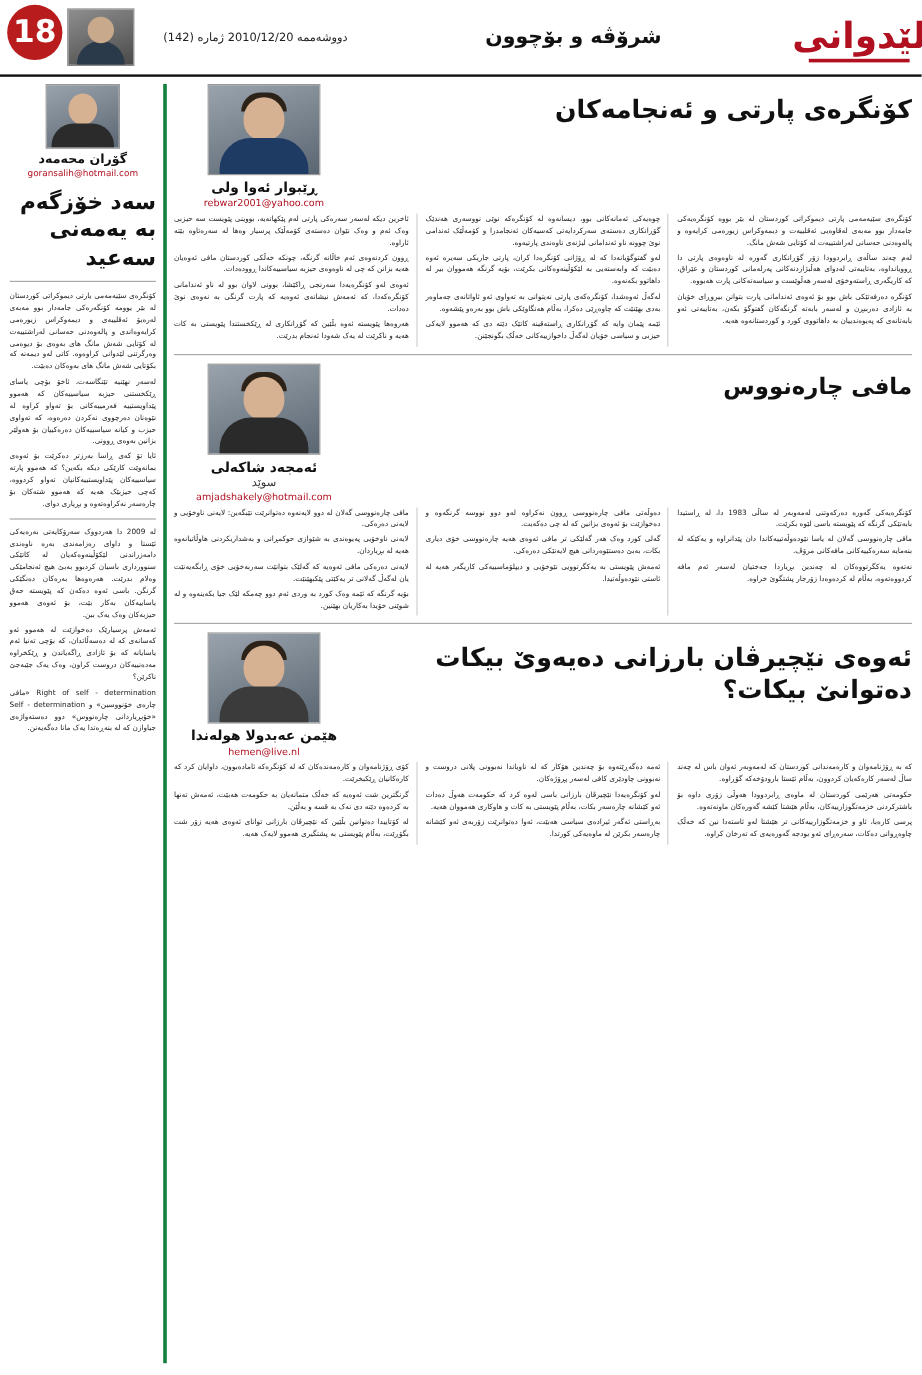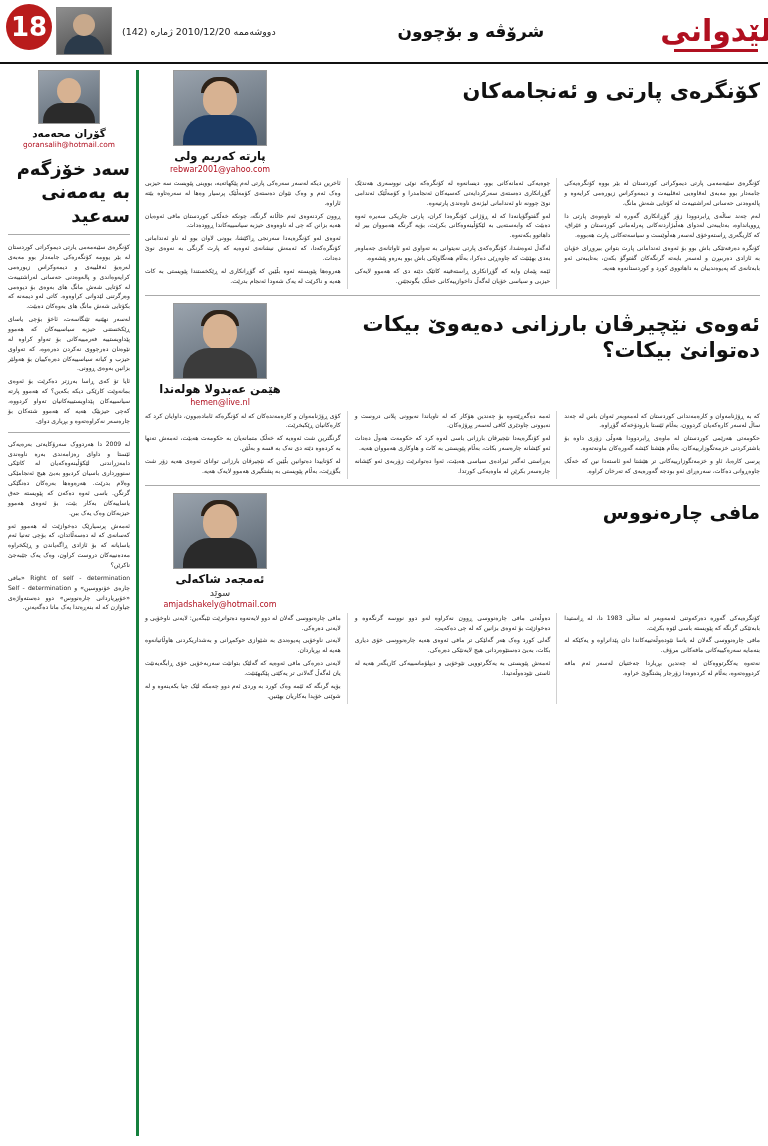--- a/index.html
+++ b/index.html
@@ -63,21 +63,21 @@
     text-align: center;
     font-size: 17px;
     font-weight: bold;
     color: #111;
     letter-spacing: 0.5px;
   }
   .masthead-date {
     font-size: 9.5px;
     color: #222;
     white-space: nowrap;
-    padding-left: 10px;
+    padding-left: 24px;
     direction: rtl;
   }
   .page-badge {
     position: absolute;
     top: 4px;
     left: 6px;
     width: 46px;
     height: 46px;
     border-radius: 50%;
     background: #b91c1c;
@@ -329,73 +329,41 @@
 
       <div class="article">
         <div class="art-head">
           <div class="headline">کۆنگرەی پارتی و ئەنجامەکان</div>
           <div class="author-box">
             <div class="author-photo blue">
               <span class="hair"></span>
               <span class="face"></span>
               <span class="body"></span>
             </div>
-            <div class="author-name">پارتە کەریم ولی</div>
+            <div class="author-name">ڕێبوار ئەوا ولی</div>
             <div class="author-mail">rebwar2001@yahoo.com</div>
           </div>
         </div>
         <div class="cols">
           <div class="col">
             <p>کۆنگرەی سێیەمەمی پارتی دیموکراتی کوردستان لە بێر بووە کۆنگرەیەکی جامەدار بوو مەبەی لەقاوەیی ئەقلییەت و دیمەوکراس زیورەمی کرایەوە و پالەوەدنی حەسانی لەراشتییەت لە کۆتایی شەش مانگ.</p>
             <p>لەم چەند ساڵەی ڕابردوودا زۆر گۆڕانکاری گەورە لە ناوەوەی پارتی دا ڕوویانداوە، بەتایبەتی لەدوای هەڵبژاردنەکانی پەرلەمانی کوردستان و عێراق، کە کاریگەری ڕاستەوخۆی لەسەر هەڵوێست و سیاسەتەکانی پارت هەبووە.</p>
             <p>کۆنگرە دەرفەتێکی باش بوو بۆ ئەوەی ئەندامانی پارت بتوانن بیروڕای خۆیان بە ئازادی دەرببڕن و لەسەر بابەتە گرنگەکان گفتوگۆ بکەن، بەتایبەتی ئەو بابەتانەی کە پەیوەندییان بە داهاتووی کورد و کوردستانەوە هەیە.</p>
           </div>
           <div class="col">
             <p>چوەیەکی ئەمانەکانی بوو، دیسانەوە لە کۆنگرەکە نوێی نووسەری هەندێک گۆڕانکاری دەستەی سەرکردایەتی کەسیەکان ئەنجامدرا و کۆمەڵێک ئەندامی نوێ چوونە ناو ئەندامانی لیژنەی ناوەندی پارتیەوە.</p>
             <p>لەو گفتوگۆیانەدا کە لە ڕۆژانی کۆنگرەدا کران، پارتی جاریکی سەیرە ئەوە دەبێت کە وابەستەیی بە لێکۆڵینەوەکانی بکرێت، بۆیە گرنگە هەمووان بیر لە داهاتوو بکەنەوە.</p>
             <p>لەگەڵ ئەوەشدا، کۆنگرەکەی پارتی نەیتوانی بە تەواوی ئەو ئاواتانەی جەماوەر بەدی بهێنێت کە چاوەڕێی دەکرا، بەڵام هەنگاوێکی باش بوو بەرەو پێشەوە.</p>
             <p>ئێمە پێمان وایە کە گۆڕانکاری ڕاستەقینە کاتێک دێتە دی کە هەموو لایەکی حیزبی و سیاسی خۆیان لەگەڵ داخوازییەکانی خەڵک بگونجێنن.</p>
           </div>
           <div class="col">
             <p>ئاخرین دیکە لەسەر سەرەکی پارتی لەم پێکهاتەیە، بووینی پێویست سە حیزبی وەک ئەم و وەک نێوان دەستەی کۆمەڵێک پرسیار وەها لە سەرەتاوە بێتە ئاراوە.</p>
             <p>ڕوون کردنەوەی ئەم خاڵانە گرنگە، چونکە خەڵکی کوردستان مافی ئەوەیان هەیە بزانن کە چی لە ناوەوەی حیزبە سیاسییەکاندا ڕوودەدات.</p>
             <p>ئەوەی لەو کۆنگرەیەدا سەرنجی ڕاکێشا، بوونی لاوان بوو لە ناو ئەندامانی کۆنگرەکەدا، کە ئەمەش نیشانەی ئەوەیە کە پارت گرنگی بە نەوەی نوێ دەدات.</p>
             <p>هەروەها پێویستە ئەوە بڵێین کە گۆڕانکاری لە ڕێکخستندا پێویستی بە کات هەیە و ناکرێت لە یەک شەودا ئەنجام بدرێت.</p>
-          </div>
-        </div>
-      </div>
-
-      <div class="article">
-        <div class="art-head">
-          <div class="headline">ئەوەی نێچیرڤان بارزانی دەیەوێ بیکات دەتوانێ بیکات؟</div>
-          <div class="author-box">
-            <div class="author-photo grey">
-              <span class="hair"></span>
-              <span class="face"></span>
-              <span class="body"></span>
-            </div>
-            <div class="author-name">هێمن عەبدولا هولەندا</div>
-            <div class="author-mail">hemen@live.nl</div>
-          </div>
-        </div>
-        <div class="cols">
-          <div class="col">
-            <p>کە بە ڕۆژنامەوان و کارەمەندانی کوردستان کە لەمەوبەر ئەوان باس لە چەند ساڵ لەسەر کارەکەیان کردوون، بەڵام ئێستا بارودۆخەکە گۆڕاوە.</p>
-            <p>حکومەتی هەرێمی کوردستان لە ماوەی ڕابردوودا هەوڵی زۆری داوە بۆ باشترکردنی خزمەتگوزارییەکان، بەڵام هێشتا کێشە گەورەکان ماونەتەوە.</p>
-            <p>پرسی کارەبا، ئاو و خزمەتگوزارییەکانی تر هێشتا لەو ئاستەدا نین کە خەڵک چاوەڕوانی دەکات، سەرەڕای ئەو بودجە گەورەیەی کە تەرخان کراوە.</p>
-          </div>
-          <div class="col">
-            <p>ئەمە دەگەڕێتەوە بۆ چەندین هۆکار کە لە ناویاندا نەبوونی پلانی دروست و نەبوونی چاودێری کافی لەسەر پڕۆژەکان.</p>
-            <p>لەو کۆنگرەیەدا نێچیرڤان بارزانی باسی لەوە کرد کە حکومەت هەوڵ دەدات ئەو کێشانە چارەسەر بکات، بەڵام پێویستی بە کات و هاوکاری هەمووان هەیە.</p>
-            <p>بەڕاستی ئەگەر ئیرادەی سیاسی هەبێت، ئەوا دەتوانرێت زۆربەی ئەو کێشانە چارەسەر بکرێن لە ماوەیەکی کورتدا.</p>
-          </div>
-          <div class="col">
-            <p>کۆی ڕۆژنامەوان و کارەمەندەکان کە لە کۆنگرەکە ئامادەبوون، داوایان کرد کە کارەکانیان ڕێکبخرێت.</p>
-            <p>گرنگترین شت ئەوەیە کە خەڵک متمانەیان بە حکومەت هەبێت، ئەمەش تەنها بە کردەوە دێتە دی نەک بە قسە و بەڵێن.</p>
-            <p>لە کۆتاییدا دەتوانین بڵێین کە نێچیرڤان بارزانی توانای ئەوەی هەیە زۆر شت بگۆڕێت، بەڵام پێویستی بە پشتگیری هەموو لایەک هەیە.</p>
           </div>
         </div>
       </div>
 
       <div class="article">
         <div class="art-head">
           <div class="headline small">مافی چارەنووس</div>
           <div class="author-box">
             <div class="author-photo dark">
               <span class="hair"></span>
@@ -416,20 +384,52 @@
           <div class="col">
             <p>دەوڵەتی مافی چارەنووسی ڕوون نەکراوە لەو دوو نووسە گرنگەوە و دەخوازێت بۆ ئەوەی بزانین کە لە چی دەکەیت.</p>
             <p>گەلی کورد وەک هەر گەلێکی تر مافی ئەوەی هەیە چارەنووسی خۆی دیاری بکات، بەبێ دەستێوەردانی هیچ لایەنێکی دەرەکی.</p>
             <p>ئەمەش پێویستی بە یەکگرتوویی نێوخۆیی و دیپلۆماسییەکی کاریگەر هەیە لە ئاستی نێودەوڵەتیدا.</p>
           </div>
           <div class="col">
             <p>مافی چارەنووسی گەلان لە دوو لایەنەوە دەتوانرێت تێبگەین: لایەنی ناوخۆیی و لایەنی دەرەکی.</p>
             <p>لایەنی ناوخۆیی پەیوەندی بە شێوازی حوکمڕانی و بەشداریکردنی هاوڵاتیانەوە هەیە لە بڕیاردان.</p>
             <p>لایەنی دەرەکی مافی ئەوەیە کە گەلێک بتوانێت سەربەخۆیی خۆی ڕابگەیەنێت یان لەگەڵ گەلانی تر یەکێتی پێکبهێنێت.</p>
             <p>بۆیە گرنگە کە ئێمە وەک کورد بە وردی ئەم دوو چەمکە لێک جیا بکەینەوە و لە شوێنی خۆیدا بەکاریان بهێنین.</p>
+          </div>
+        </div>
+      </div>
+
+      <div class="article">
+        <div class="art-head">
+          <div class="headline">ئەوەی نێچیرڤان بارزانی دەیەوێ بیکات دەتوانێ بیکات؟</div>
+          <div class="author-box">
+            <div class="author-photo grey">
+              <span class="hair"></span>
+              <span class="face"></span>
+              <span class="body"></span>
+            </div>
+            <div class="author-name">هێمن عەبدولا هولەندا</div>
+            <div class="author-mail">hemen@live.nl</div>
+          </div>
+        </div>
+        <div class="cols">
+          <div class="col">
+            <p>کە بە ڕۆژنامەوان و کارەمەندانی کوردستان کە لەمەوبەر ئەوان باس لە چەند ساڵ لەسەر کارەکەیان کردوون، بەڵام ئێستا بارودۆخەکە گۆڕاوە.</p>
+            <p>حکومەتی هەرێمی کوردستان لە ماوەی ڕابردوودا هەوڵی زۆری داوە بۆ باشترکردنی خزمەتگوزارییەکان، بەڵام هێشتا کێشە گەورەکان ماونەتەوە.</p>
+            <p>پرسی کارەبا، ئاو و خزمەتگوزارییەکانی تر هێشتا لەو ئاستەدا نین کە خەڵک چاوەڕوانی دەکات، سەرەڕای ئەو بودجە گەورەیەی کە تەرخان کراوە.</p>
+          </div>
+          <div class="col">
+            <p>ئەمە دەگەڕێتەوە بۆ چەندین هۆکار کە لە ناویاندا نەبوونی پلانی دروست و نەبوونی چاودێری کافی لەسەر پڕۆژەکان.</p>
+            <p>لەو کۆنگرەیەدا نێچیرڤان بارزانی باسی لەوە کرد کە حکومەت هەوڵ دەدات ئەو کێشانە چارەسەر بکات، بەڵام پێویستی بە کات و هاوکاری هەمووان هەیە.</p>
+            <p>بەڕاستی ئەگەر ئیرادەی سیاسی هەبێت، ئەوا دەتوانرێت زۆربەی ئەو کێشانە چارەسەر بکرێن لە ماوەیەکی کورتدا.</p>
+          </div>
+          <div class="col">
+            <p>کۆی ڕۆژنامەوان و کارەمەندەکان کە لە کۆنگرەکە ئامادەبوون، داوایان کرد کە کارەکانیان ڕێکبخرێت.</p>
+            <p>گرنگترین شت ئەوەیە کە خەڵک متمانەیان بە حکومەت هەبێت، ئەمەش تەنها بە کردەوە دێتە دی نەک بە قسە و بەڵێن.</p>
+            <p>لە کۆتاییدا دەتوانین بڵێین کە نێچیرڤان بارزانی توانای ئەوەی هەیە زۆر شت بگۆڕێت، بەڵام پێویستی بە پشتگیری هەموو لایەک هەیە.</p>
           </div>
         </div>
       </div>
 
     </div>
 
     <div class="right-rail">
       <div class="rail-head">
         <div class="rail-photo">
           <span class="face"></span>

